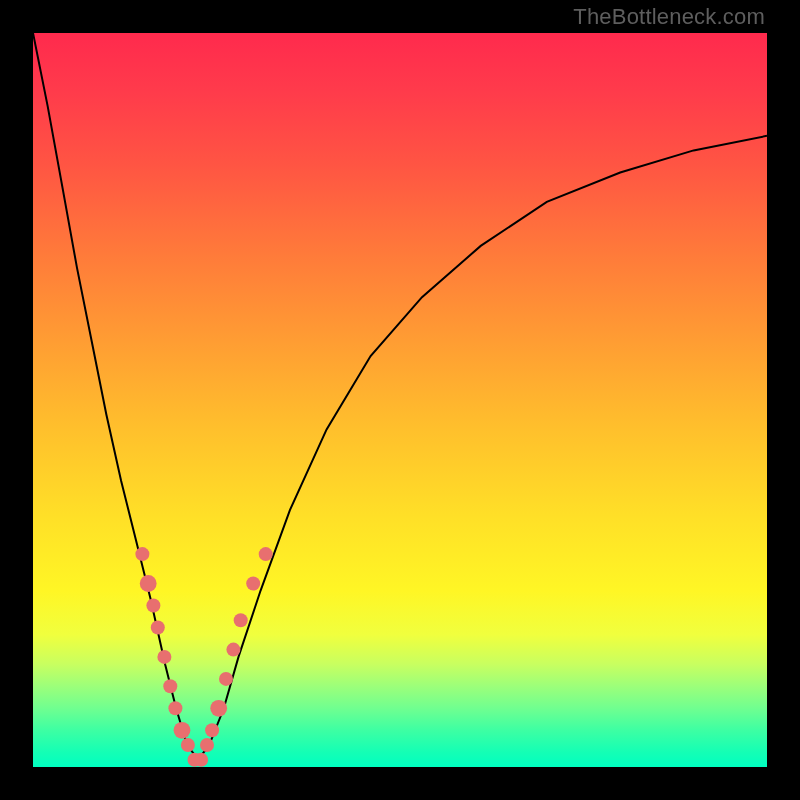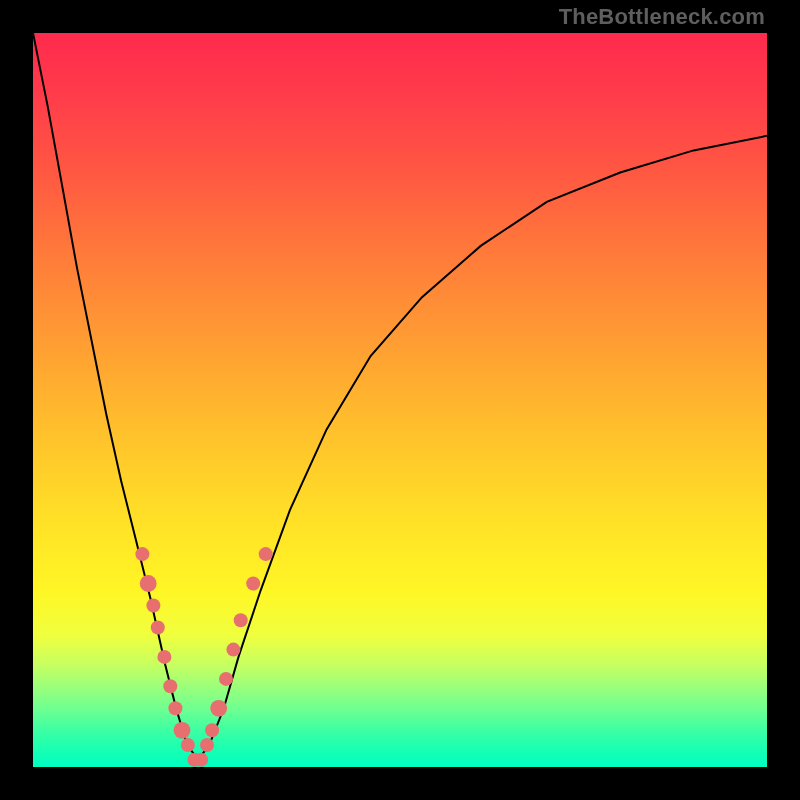--- a/index.html
+++ b/index.html
@@ -42,21 +42,21 @@
       #00ffc1 100%
     );
     overflow: hidden;
   }
   .watermark {
     position: absolute;
     top: 4px;
     right: 35px;
     color: #5e5e5e;
     font-size: 22px;
-    font-weight: 700;
+    font-weight: 400;
     letter-spacing: 0.2px;
     user-select: none;
   }
   svg.curve {
     position: absolute;
     top: 0; left: 0;
     width: 734px;
     height: 734px;
   }
   .curve-path {

